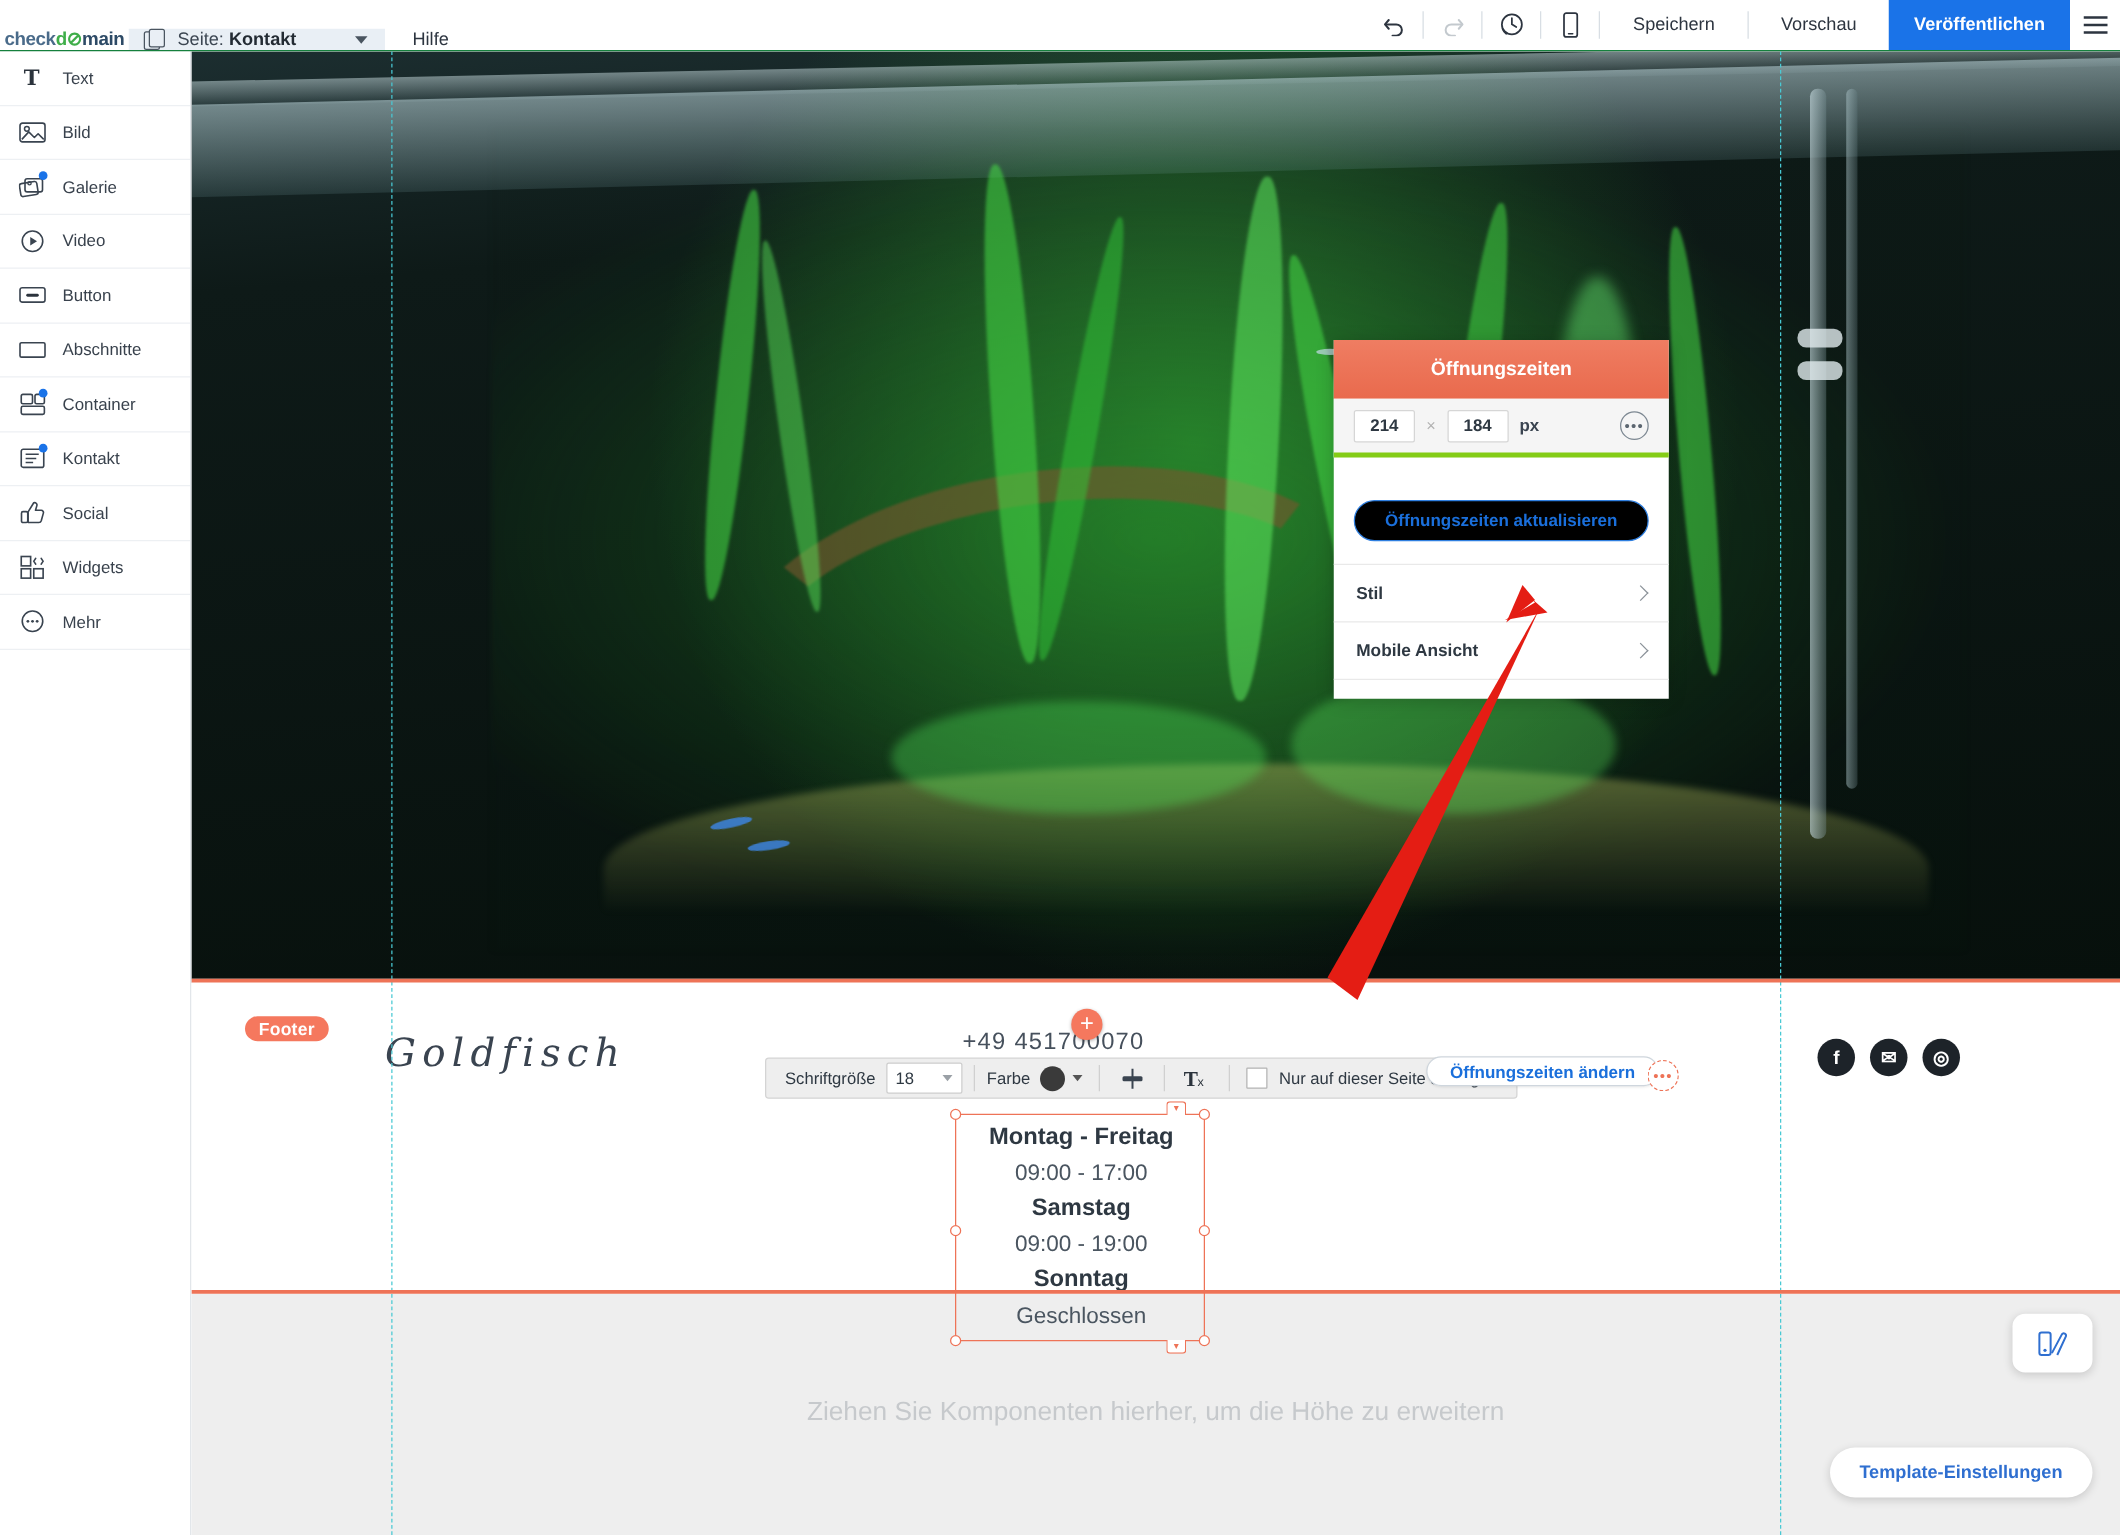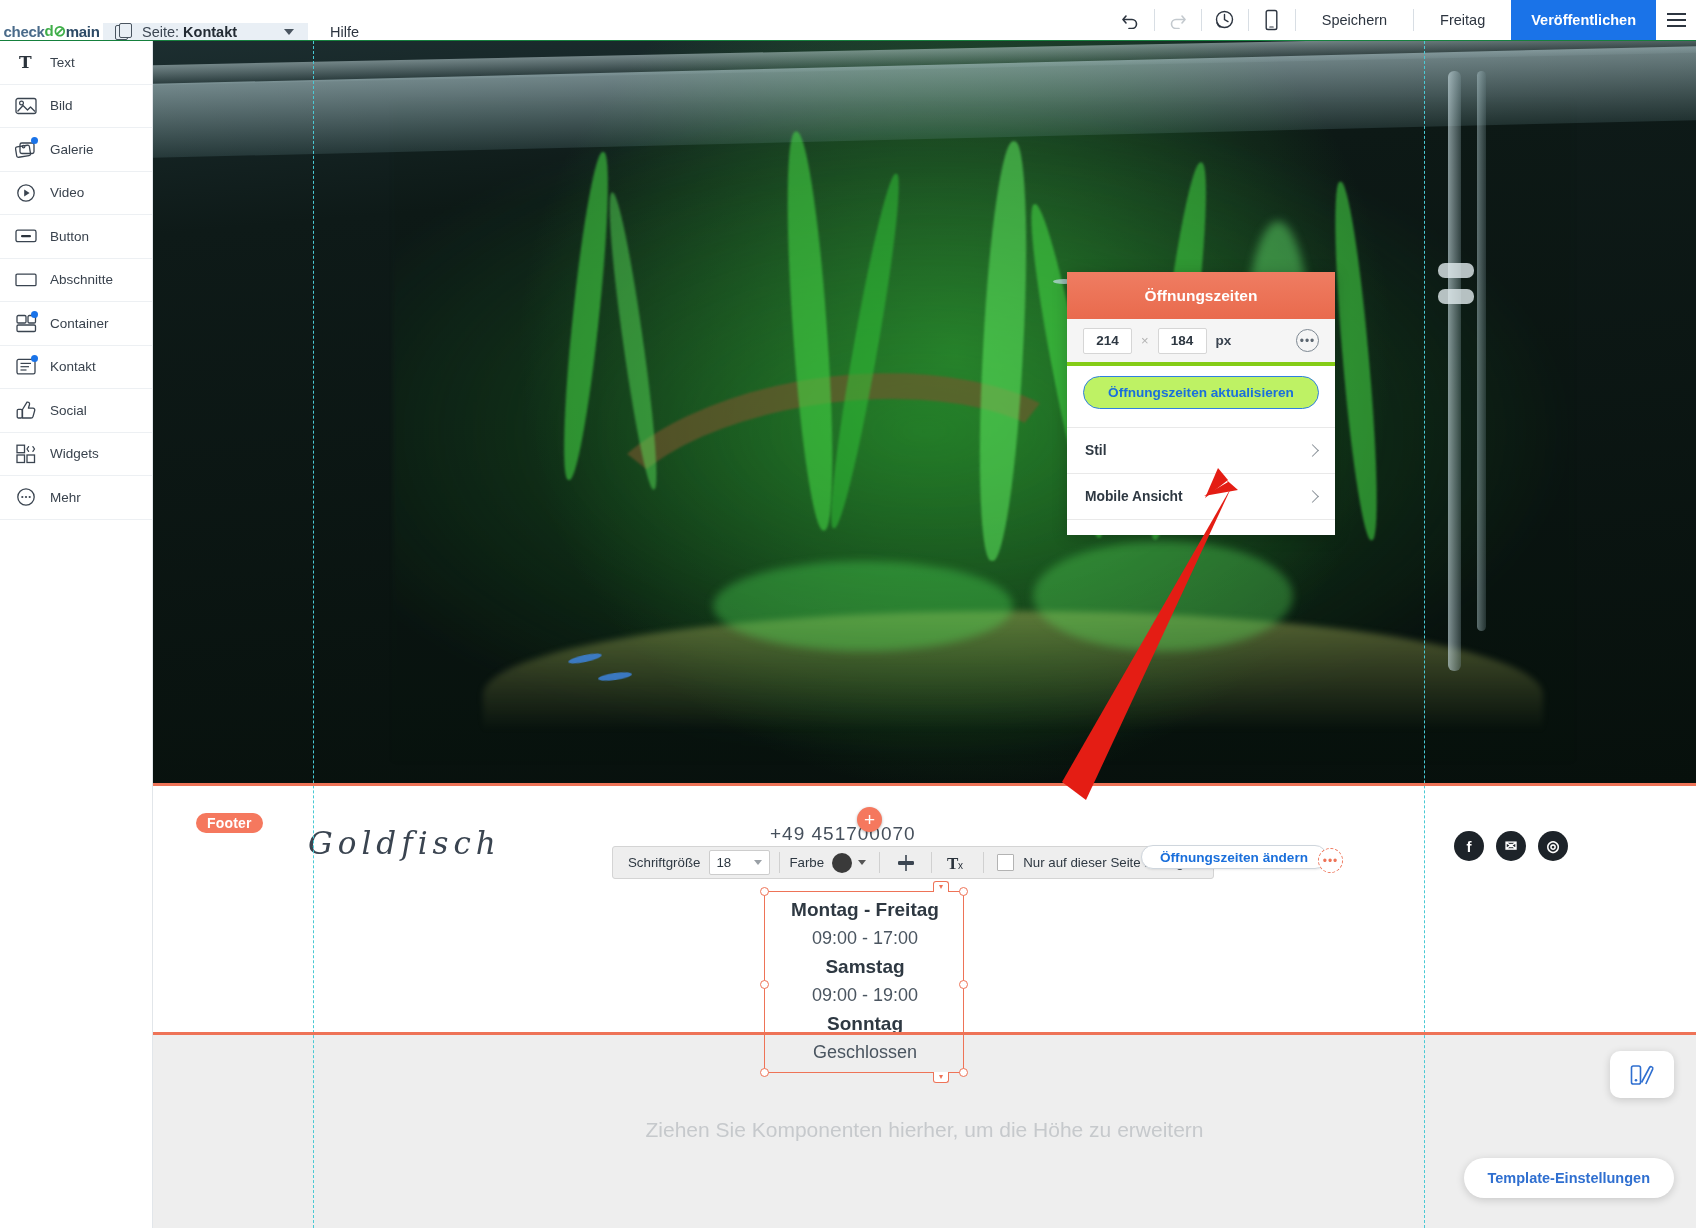--- a/index.html
+++ b/index.html
@@ -265,22 +265,22 @@
     border: 1.2px solid #7d8892; color: #5c6670; font-size: 12px;
     display: flex; align-items: center; justify-content: center; cursor: pointer;
     letter-spacing: 1px; line-height: 1;
   }
   .panel-desc {
     padding: 18px 18px 6px 18px; font-size: 12.6px; color: #6a7078; line-height: 17px;
   }
   .panel-cta-wrap { padding: 10px 16px 18px 16px; }
   .panel-cta {
     width: 100%; height: 33px; border: 1px solid #2f7fe0; border-radius: 17px;
-    background: #bef264; color: #1a6fdb; font-size: 13.6px; font-weight: 700;
-    cursor: pointer; font-family: "Liberation Sans", sans-serif;
+    background: #000000; color: #1a6fdb; font-size: 13.6px; font-weight: 700;
+    cursor: pointer; font-family: "Liberation Sans", sans-serif; margin-top: 24px;
   }
   .panel-row {
     height: 46px; border-top: 1px solid #e9e9e9; display: flex; align-items: center;
     padding: 0 18px; cursor: pointer;
   }
   .panel-row .rlbl { font-size: 13.8px; font-weight: 700; color: #2e3842; }
   .chev {
     margin-left: auto; width: 9px; height: 9px;
     border-right: 1.8px solid #8a9198; border-top: 1.8px solid #8a9198;
     transform: rotate(45deg);
@@ -399,21 +399,21 @@
         <svg width="17" height="22" viewBox="0 0 17 22">
           <rect x="3.2" y="1.5" width="10.6" height="19" rx="1.8" fill="none" stroke="#2d3540" stroke-width="1.4"></rect>
           <line x1="6.8" y1="18" x2="10.2" y2="18" stroke="#2d3540" stroke-width="1.2" stroke-linecap="round"></line>
         </svg>
       </div>
       <div class="tb-sep"></div>
     </div>
 
     <div class="tb-text">Speichern</div>
     <div class="tb-sep"></div>
-    <div class="tb-text">Freitag</div>
+    <div class="tb-text">Vorschau</div>
     <div class="publish">Veröffentlichen</div>
     <div class="hamburger">
       <i></i>
       <i></i>
       <i></i>
     </div>
   </div>
 
   <div class="sidebar">
 

